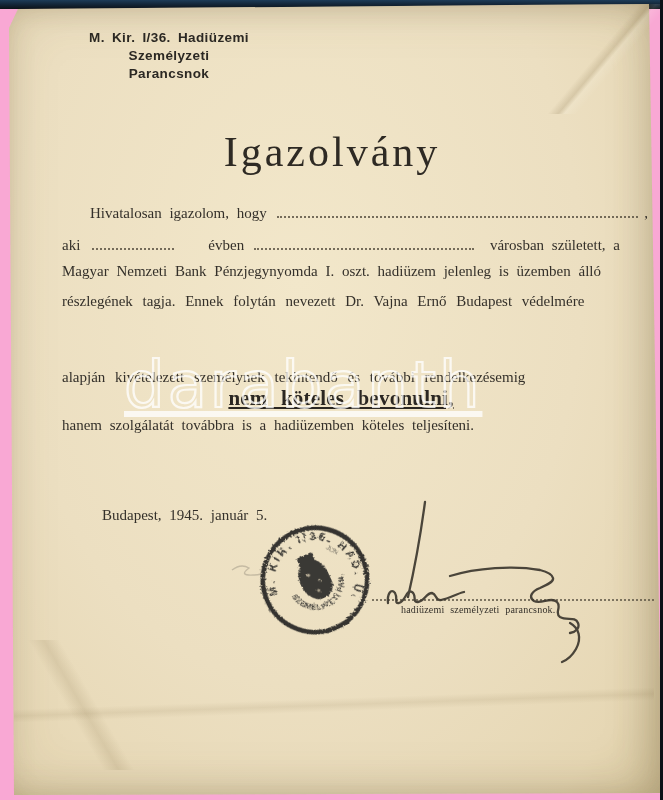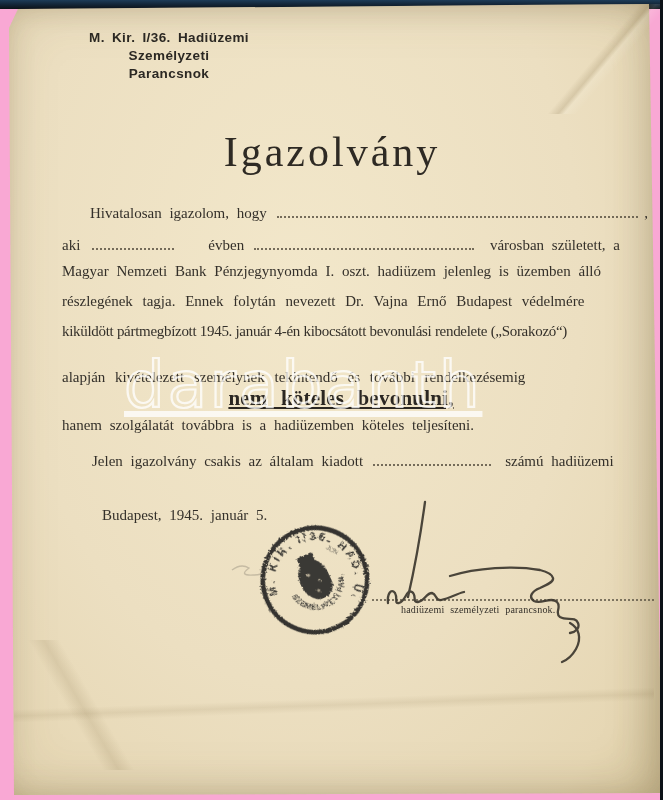--- a/index.html
+++ b/index.html
@@ -71,30 +71,24 @@
   <div class="line flexline" style="top:232px;">
     <span>aki</span>
     <span class="dotseg" style="width:82px;margin-left:12px;margin-right:34px;"></span>
     <span>évben</span>
     <span class="dotfill" style="margin-right:16px;"></span>
     <span>városban született, a</span>
   </div>
 
   <div class="line" style="top:263px;">Magyar Nemzeti Bank Pénzjegynyomda I. oszt. hadiüzem jelenleg is üzemben álló</div>
   <div class="line l4" style="top:293px;">részlegének tagja. Ennek folytán nevezett Dr. Vajna Ernő Budapest védelmére</div>
-  <div class="line l5" style="top:323px;">kiküldött pártmegbízott 1945. január 4-én kibocsátott bevonulási rendelete („Sorakozó“)</div>
   <div class="line l6" style="top:369px;">alapján kivételezett személynek tekintendő és további rendelkezésemig</div>
   <div class="line bold-center" style="top:386px;">nem köteles bevonulni,</div>
   <div class="line" style="top:417px;">hanem szolgálatát továbbra is a hadiüzemben köteles teljesíteni.</div>
 
-  <div class="line flexline" style="top:448px;padding-left:30px;">
-    <span>Jelen igazolvány csakis az általam kiadott</span>
-    <span class="dotfill" style="max-width:118px;margin-right:14px;"></span>
-    <span>számú hadiüzemi</span>
-  </div>
 
   <div class="line" style="top:507px;padding-left:40px;">Budapest, 1945. január 5.</div>
 
   <div class="sig-dotline"></div>
   <div class="sig-caption">hadiüzemi személyzeti parancsnok.</div>
 
   <svg class="overlay-svg" viewBox="0 0 443 240">
     <defs>
       <filter id="rough" x="-10%" y="-10%" width="120%" height="120%">
         <feTurbulence type="fractalNoise" baseFrequency="0.55" numOctaves="2" result="n"></feTurbulence>

